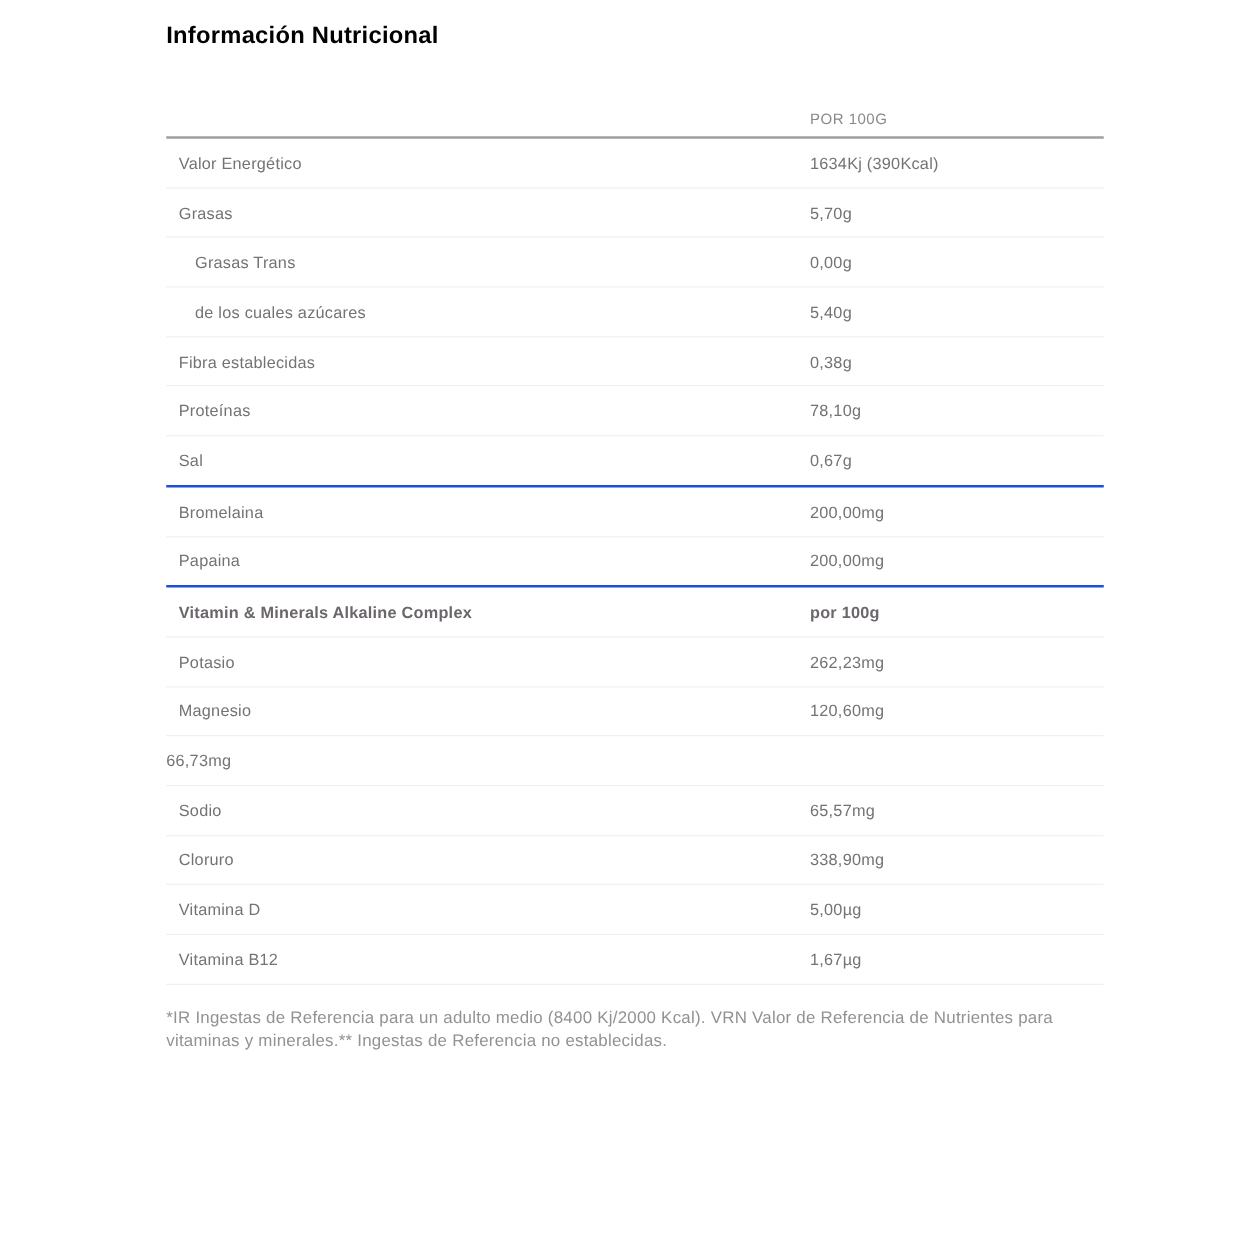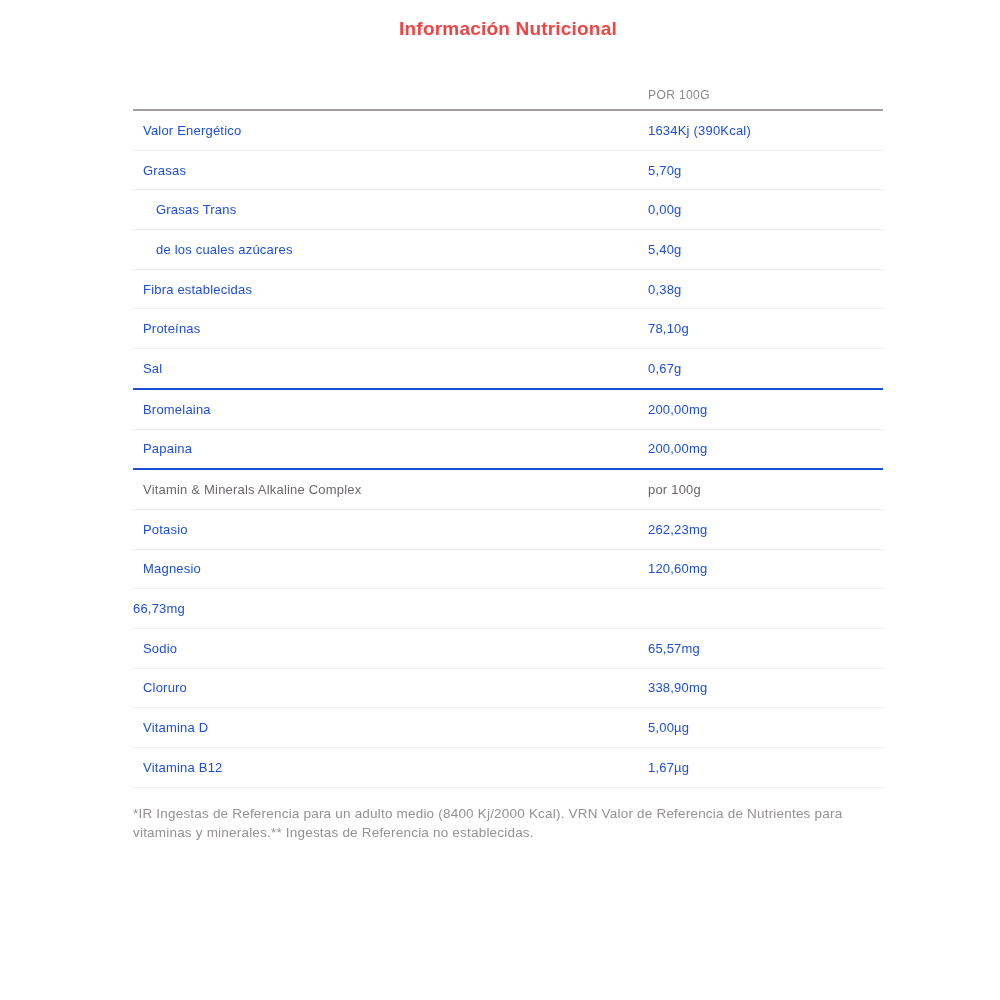--- a/index.html
+++ b/index.html
@@ -18,23 +18,22 @@
   .container {
     position: absolute;
     left: 133px;
     top: 18px;
     width: 750px;
   }
   .page-title {
     font-size: 19px;
     font-weight: bold;
     letter-spacing: 0.2px;
-    color: #ef4444;
+    color: #000000;
     margin: 0 0 0 0;
-    text-align: center;
   }
   .table {
     margin-top: 26px;
   }
   .header-row {
     display: grid;
     grid-template-columns: 515px 1fr;
     align-items: end;
     height: 36px;
     padding-bottom: 7px;
@@ -51,32 +50,32 @@
     align-items: center;
     height: 38.7px;
     border-bottom: 1px solid #f1eff1;
   }
   .row.divider-above {
     border-top: 2px solid #1d4ed8;
     margin-top: -1px;
   }
   .cell {
     font-size: 13px;
-    color: #1d4ed8;
+    color: #737373;
     letter-spacing: 0.2px;
     white-space: nowrap;
   }
   .cell.label {
     padding-left: 10px;
   }
   .row.indent .cell.label {
     padding-left: 23px;
   }
   .row.section .cell {
-    font-weight: normal;
+    font-weight: bold;
     color: #6b666b;
   }
   .footnote {
     margin-top: 16px;
     width: 758px;
     font-size: 13.5px;
     line-height: 1.45;
     color: #949094;
     letter-spacing: 0.2px;
   }

